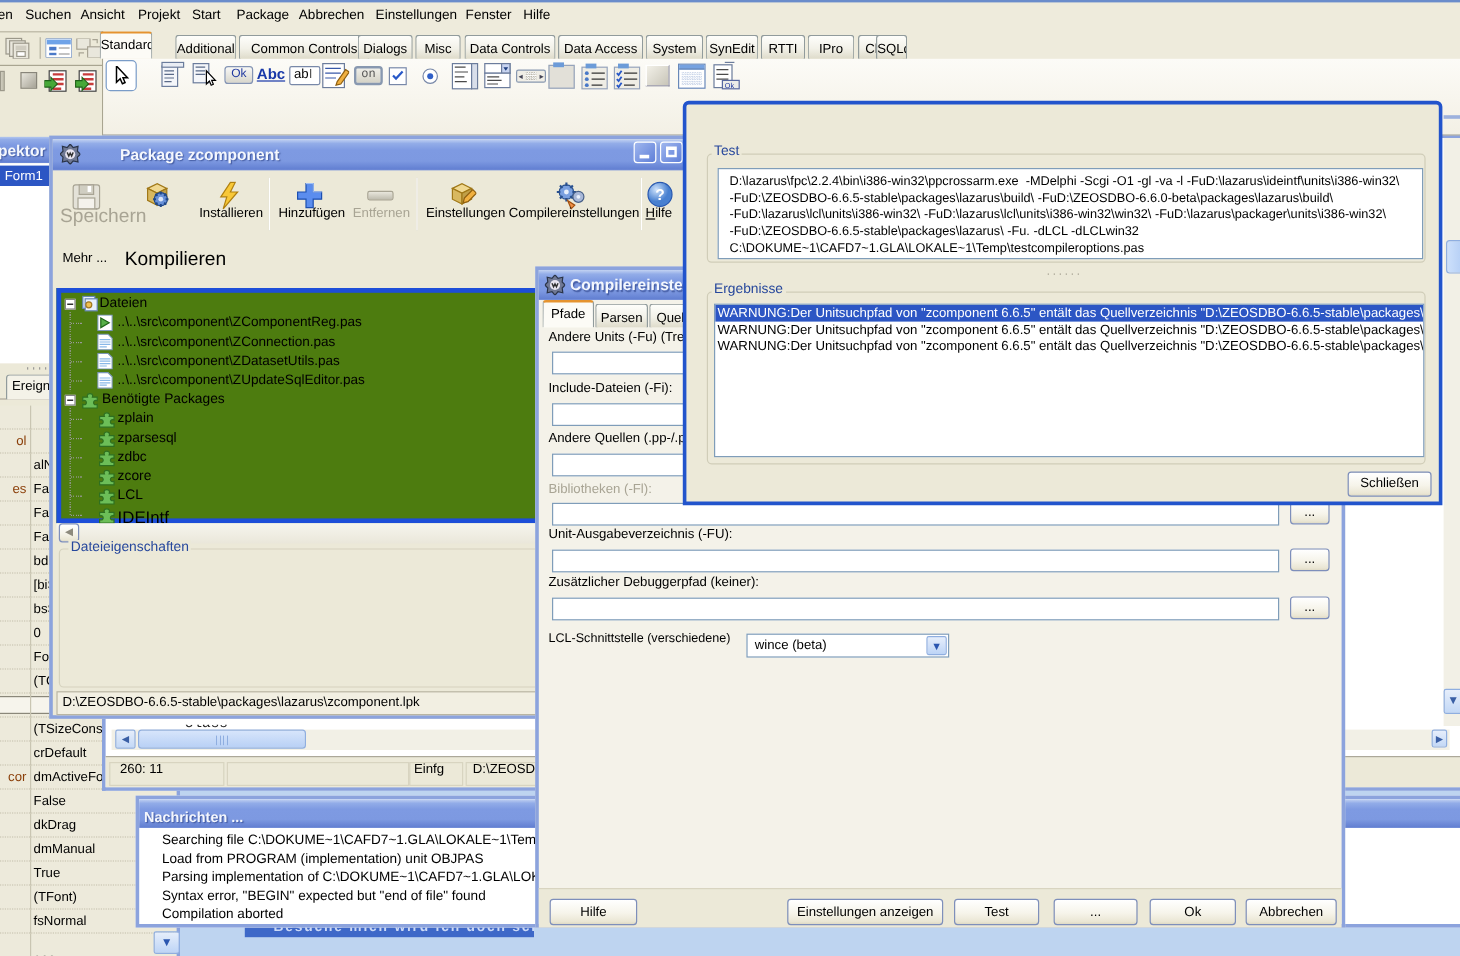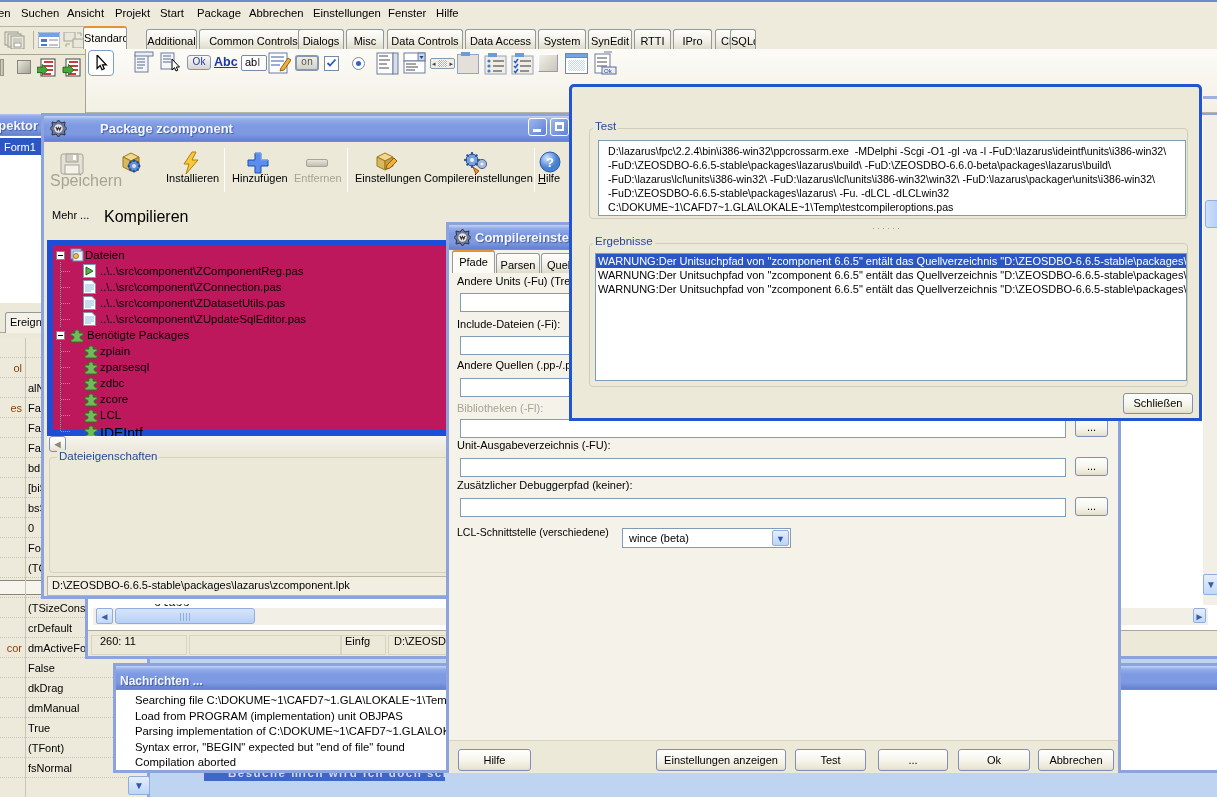--- a/index.html
+++ b/index.html
@@ -480,21 +480,21 @@
             <stop offset="0" stop-color="#D0E4FC"></stop>
             <stop offset="1" stop-color="#4880D0"></stop>
           </radialGradient>
         </defs>
         <text x="7" y="16" font-size="13" font-weight="bold" fill="#fff">?</text>
       </svg>
       <div style="position:absolute;left:494px;top:30px;font-size:11px;"><u>H</u>ilfe</div>
     </div>
  <div class="abs" style="left:8px;top:93px;width:60px;height:14px;">Mehr ...</div>
 
- <div class="abs" style="left:3px;top:124px;width:526px;height:196px;background:#be185d;border:6px solid #1d4ed8;">
+ <div class="abs" style="left:3px;top:124px;width:526px;height:196px;background:#4d7c0f;border:4px solid #1d4ed8;">
    <div id="pkgtree">
         <div style="position:absolute;left:3px;top:5px;width:9px;height:9px;background:#fff;border:1px solid #848484;">
           <div style="position:absolute;left:1px;top:3px;width:5px;height:1px;background:#000;"></div>
         </div>
         <svg style="position:absolute;left:17px;top:2px" width="16" height="15" viewBox="0 0 16 15">
           <g fill="#E8F0FC" stroke="#6888B8">
             <rect x="1" y="1" width="10" height="10"></rect>
             <rect x="3" y="3" width="10" height="10"></rect>
           </g>
           <circle cx="6" cy="8" r="2.5" fill="#F0C050" stroke="#A07820"></circle>

